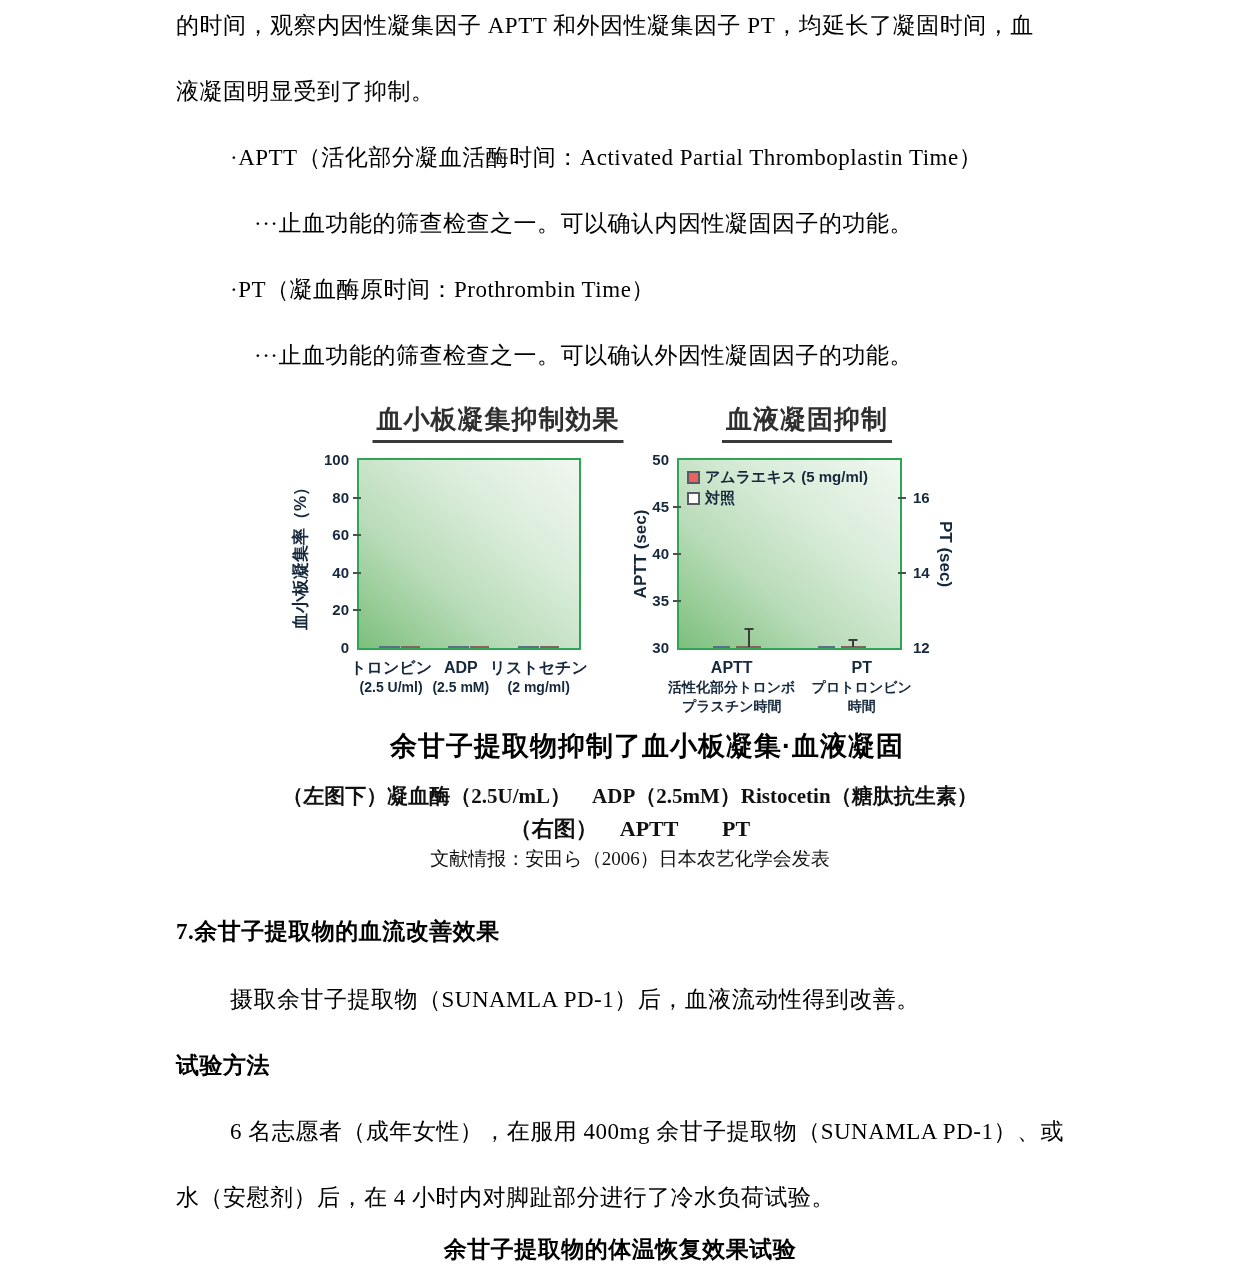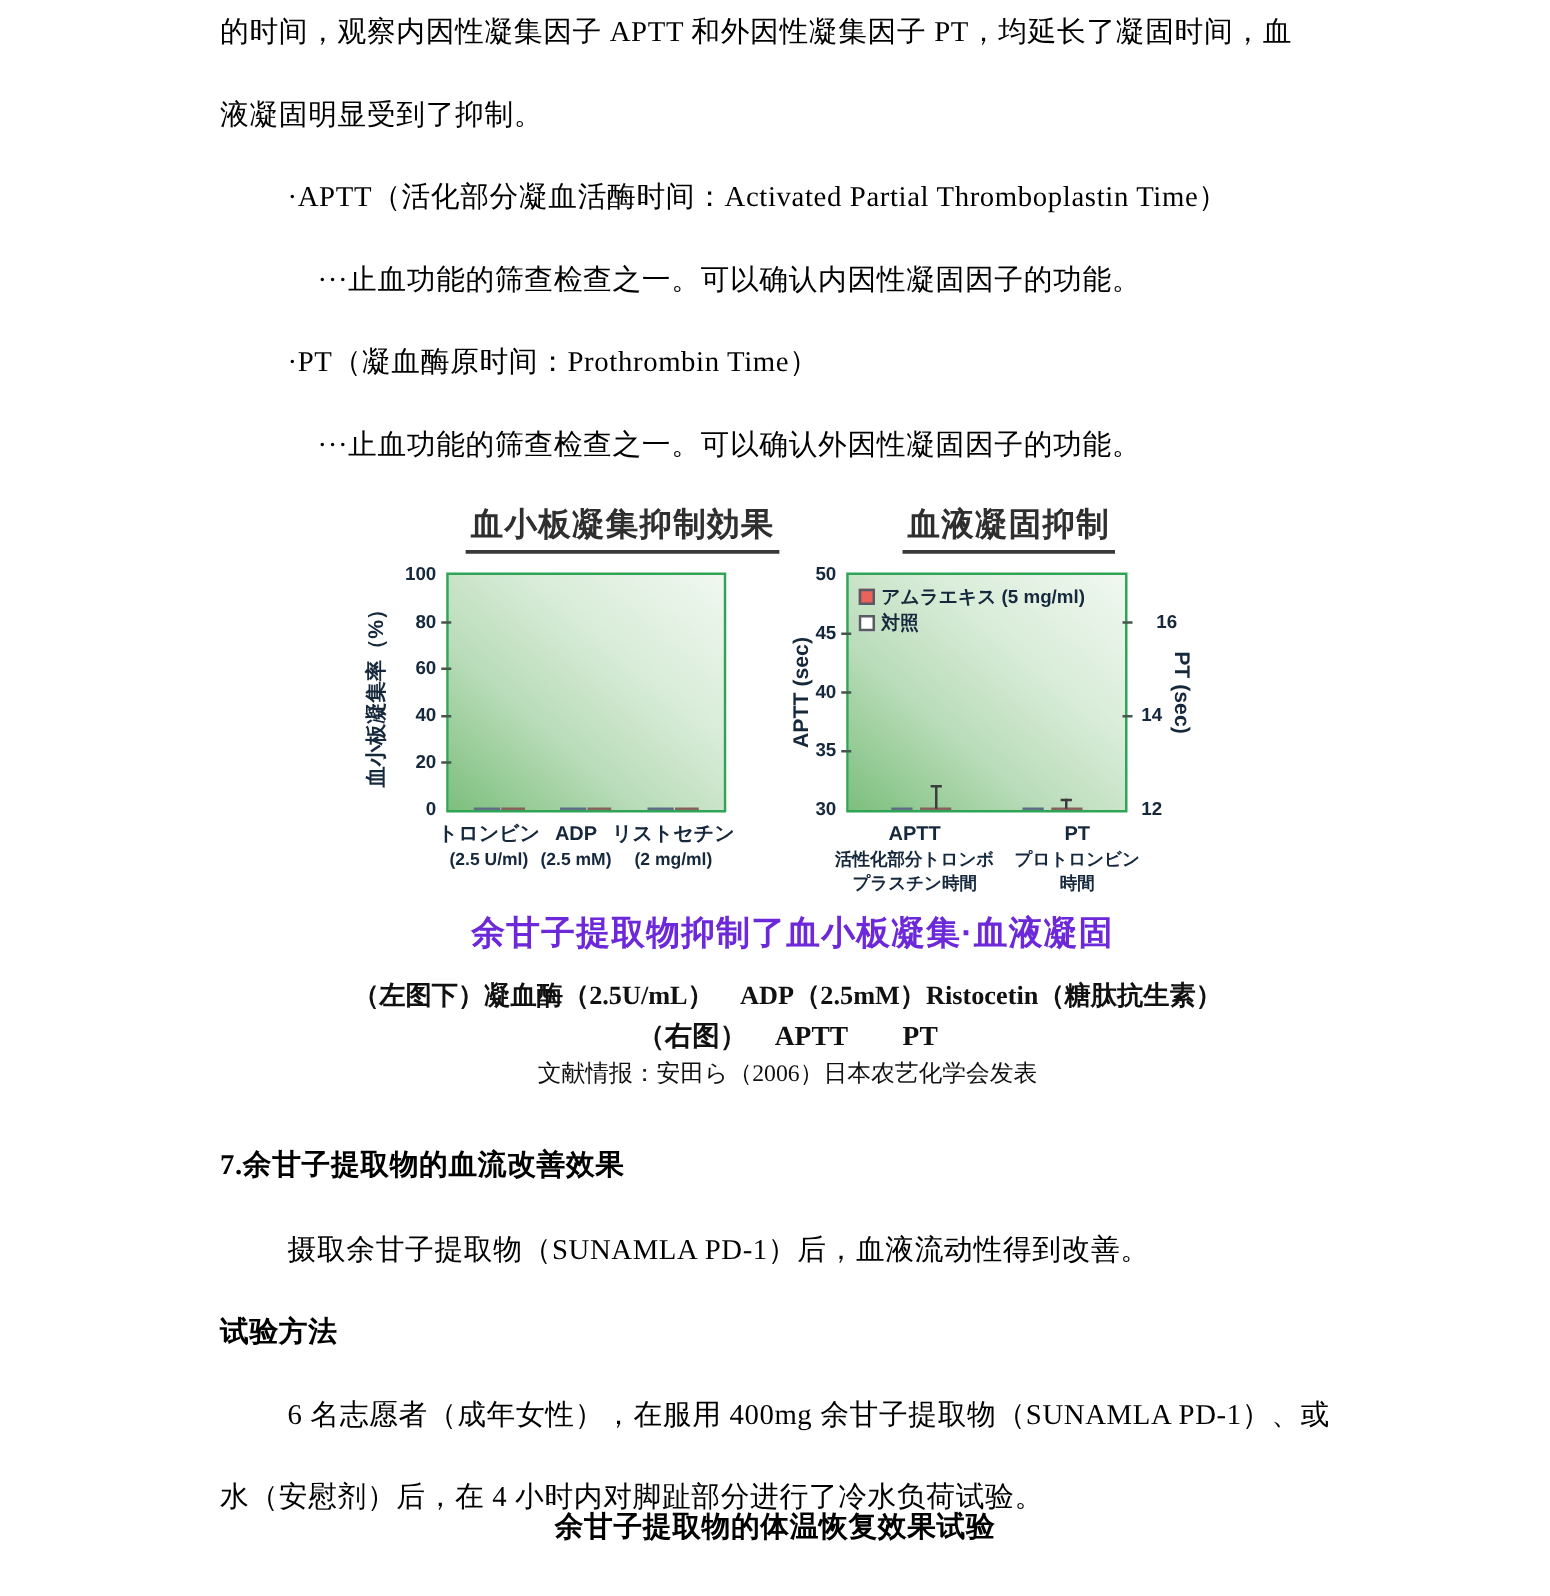--- a/index.html
+++ b/index.html
@@ -49,22 +49,22 @@
   #ylab1wrap{left:348px;}
   #ylab2wrap{left:652px;}
   .vlab{font-weight:bold;font-size:17px;color:#16283c;white-space:nowrap;transform:rotate(-90deg);}
   .vlab-cw{transform:rotate(90deg);}
   .legend{position:absolute;left:8px;top:8px;}
   .legend-row{display:flex;align-items:center;margin-bottom:2px;}
   .swatch{width:13px;height:13px;box-sizing:border-box;border:2px solid #5a5a66;margin-right:5px;}
   .swatch-red{background:#e9625c;}
   .swatch-white{background:#ffffff;}
   .legend-label{font-weight:bold;font-size:15px;color:#16283c;white-space:nowrap;}
-  .green-caption{position:absolute;top:330px;left:4px;width:100%;text-align:center;
-        font-weight:bold;font-size:27px;letter-spacing:1px;color:#6d28d9;}
+  .green-caption{position:absolute;top:330px;left:17px;width:100%;text-align:center;
+        font-weight:bold;font-size:27px;letter-spacing:1px;color:#000000;}
   .figcap{position:absolute;left:0;width:100%;text-align:center;white-space:nowrap;
         font-family:"Liberation Serif",serif;color:#111;}
   #cap1{top:384px;font-size:21px;font-weight:bold;}
   #cap2{top:416px;font-size:22px;font-weight:bold;}
   #cap3{top:448px;font-size:19px;font-weight:normal;}
 </style>
 </head>
 <body>
 
 <div class="page">
@@ -150,21 +150,21 @@
         <div class="ytick ytick-left" style="bottom: calc(25% - 9px);">35</div>
         <div class="dash dash-left" style="bottom: calc(25% - 1px);"></div>
         <div class="ytick ytick-left" style="bottom: calc(50% - 9px);">40</div>
         <div class="dash dash-left" style="bottom: calc(50% - 1px);"></div>
         <div class="ytick ytick-left" style="bottom: calc(75% - 9px);">45</div>
         <div class="dash dash-left" style="bottom: calc(75% - 1px);"></div>
         <div class="ytick ytick-left" style="bottom: calc(100% - 9px);">50</div>
         <div class="ytick ytick-right" style="bottom: calc(0% - 9px);">12</div>
         <div class="ytick ytick-right" style="bottom: calc(40% - 9px);">14</div>
         <div class="dash dash-right" style="bottom: calc(40% - 1px);"></div>
-        <div class="ytick ytick-right" style="bottom: calc(80% - 9px); margin-left: 12px;">16</div>
+        <div class="ytick ytick-right" style="bottom: calc(80% - 9px);">16</div>
         <div class="dash dash-right" style="bottom: calc(80% - 1px);"></div>
       </div>
 
     <div class="xlabels" id="xlabels0">
         <div class="xlabel">
           <div class="xlabel-main">トロンビン</div>
           <div class="xlabel-sub">(2.5 U/ml)</div>
         </div>
         <div class="xlabel">
           <div class="xlabel-main">ADP</div>
@@ -192,15 +192,15 @@
     <div class="figcap" id="cap1">（左图下）凝血酶（2.5U/mL）　ADP（2.5mM）Ristocetin（糖肽抗生素）</div>
     <div class="figcap" id="cap2">（右图）　APTT　　PT</div>
     <div class="figcap" id="cap3">文献情报：安田ら（2006）日本农艺化学会发表</div>
   </div>
 
   <div class="tline bold" style="top:918px;left:176px;">7.余甘子提取物的血流改善效果</div>
   <div class="tline" style="top:986px;left:230px;">摄取余甘子提取物（SUNAMLA PD-1）后，血液流动性得到改善。</div>
   <div class="tline bold" style="top:1052px;left:176px;">试验方法</div>
   <div class="tline" style="top:1118px;left:230px;">6 名志愿者（成年女性），在服用 400mg 余甘子提取物（SUNAMLA PD-1）、或</div>
   <div class="tline" style="top:1184px;left:176px;">水（安慰剂）后，在 4 小时内对脚趾部分进行了冷水负荷试验。</div>
-  <div class="tline bold center" style="top:1208px;">余甘子提取物的体温恢复效果试验</div>
+  <div class="tline bold center" style="top:1236px;">余甘子提取物的体温恢复效果试验</div>
 
 </div>
 
 </body></html>

